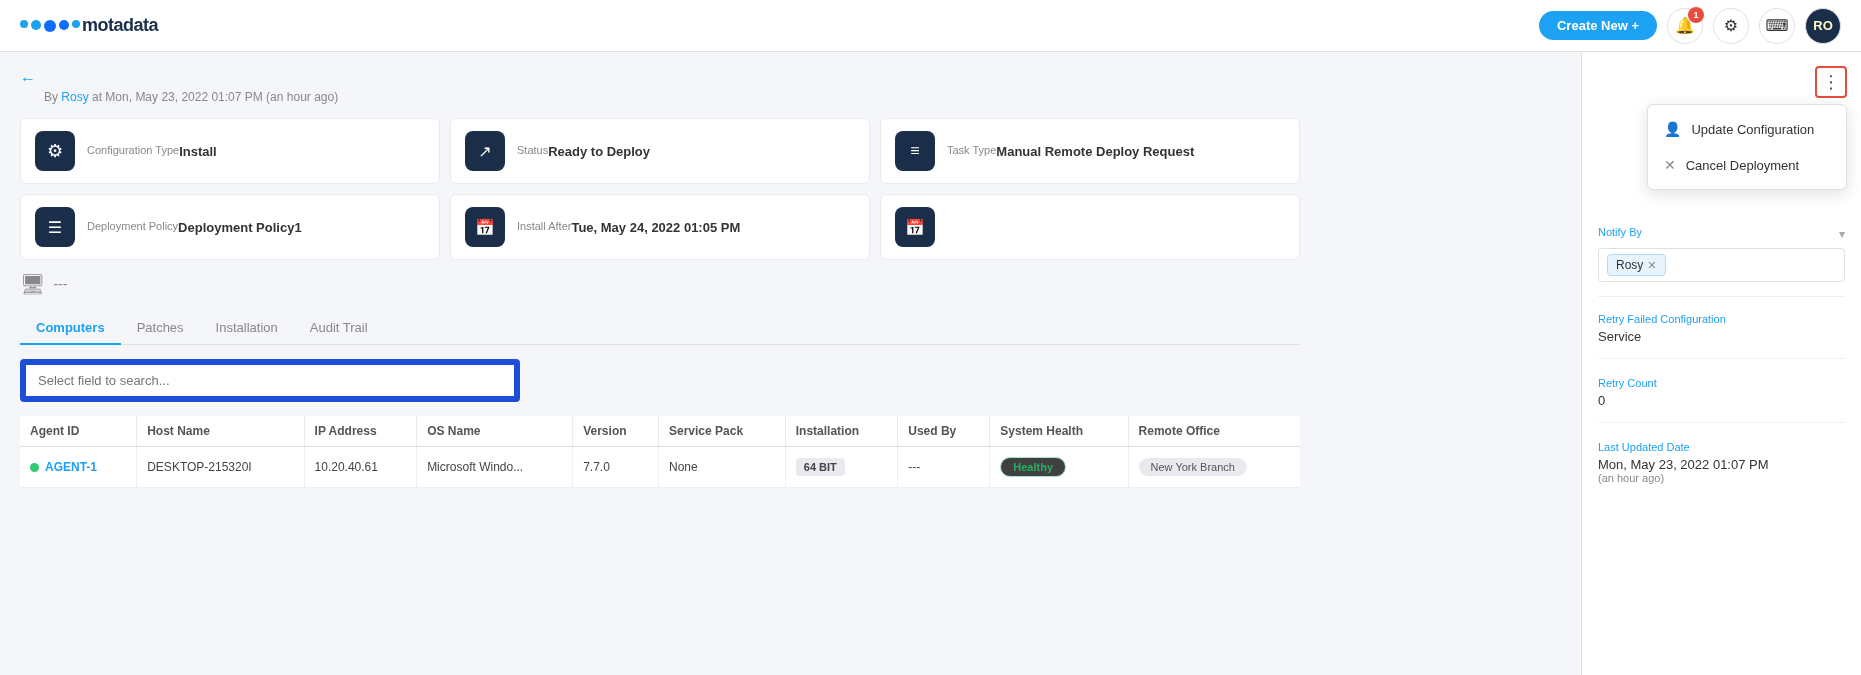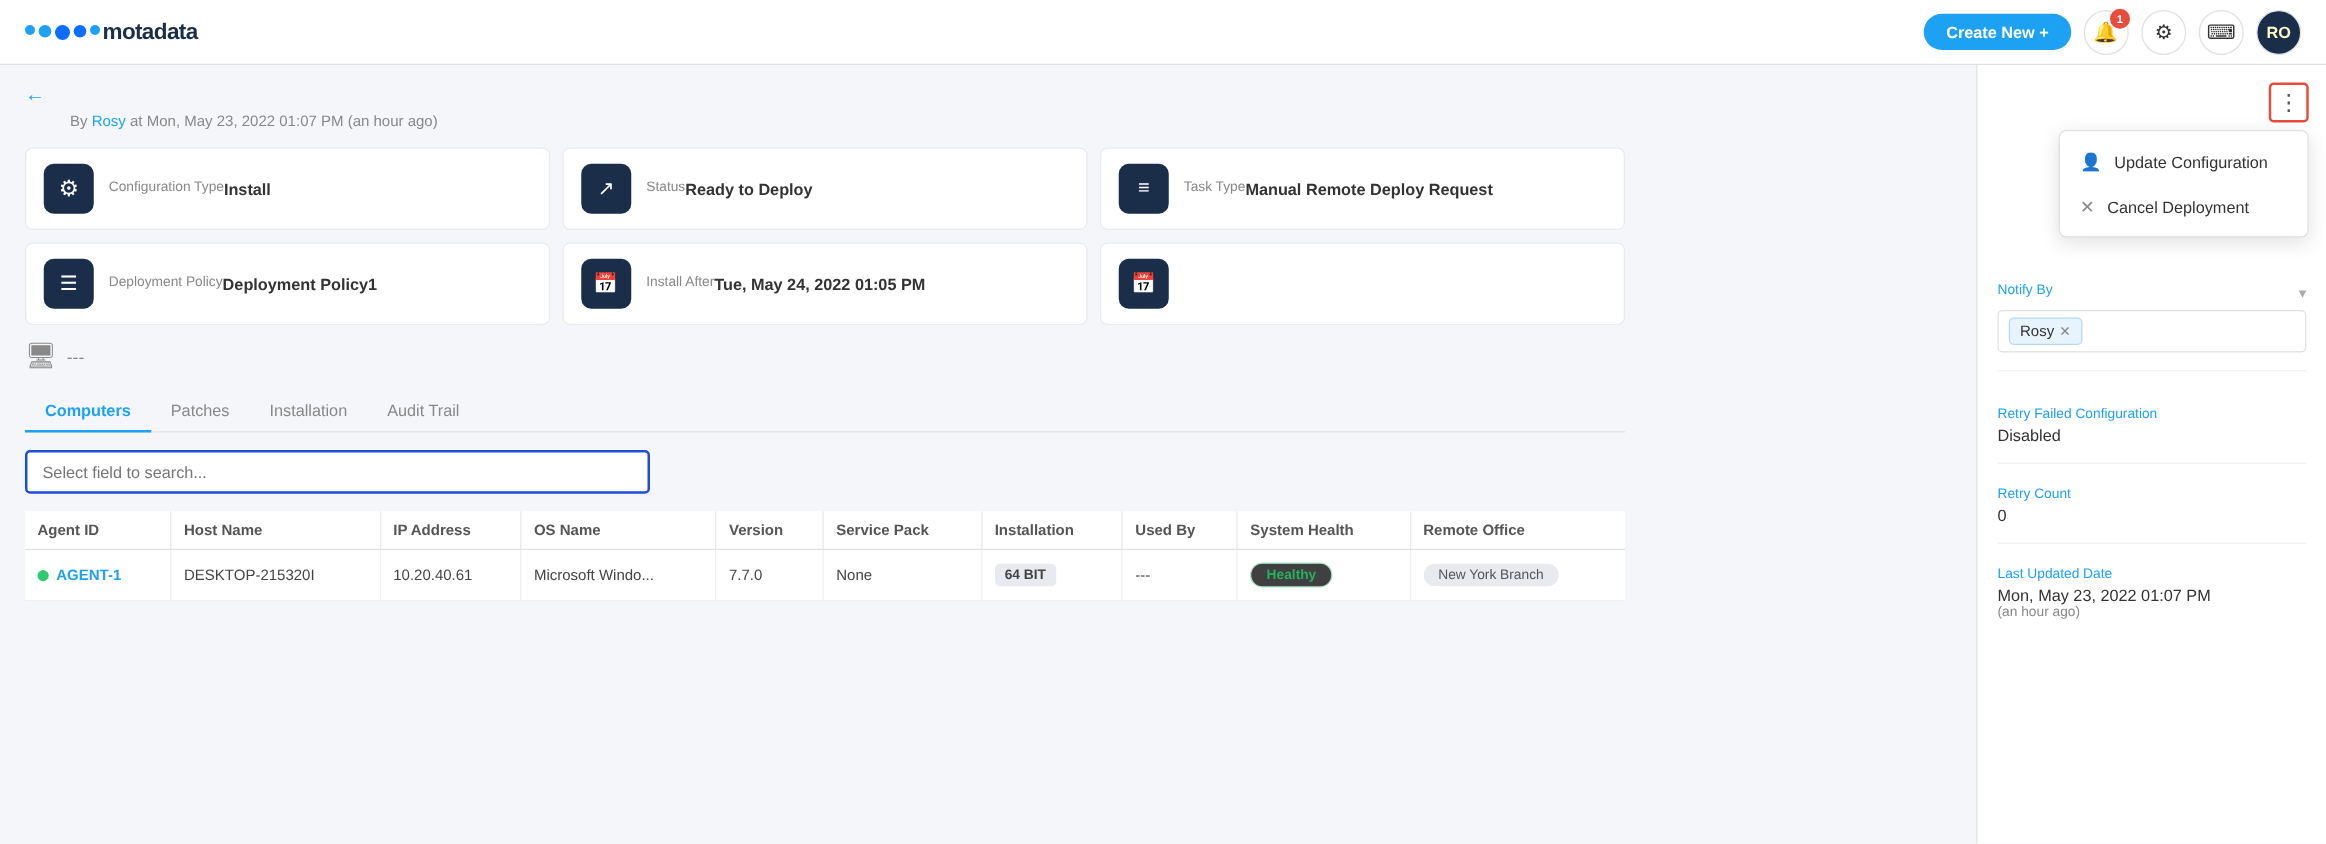--- a/index.html
+++ b/index.html
@@ -41,21 +41,21 @@
     
     .main { display: flex; height: calc(100vh - 52px); }
 
     
     .content { flex: 1; padding: 16px 20px; overflow-y: auto; position: relative; }
 
     
     .page-title-row { display: flex; align-items: center; gap: 8px; margin-bottom: 4px; }
     .back-arrow { color: #1da1f2; font-size: 16px; cursor: pointer; }
     .page-title { color: #1da1f2; font-size: 18px; font-weight: 700; }
-    .page-subtitle { color: #888; font-size: 12px; margin-bottom: 14px; margin-left: 36px; }
+    .page-subtitle { color: #888; font-size: 12px; margin-bottom: 14px; margin-left: 24px; }
     .page-subtitle a { color: #1da1f2; text-decoration: none; }
 
     
     .info-grid {
       display: grid; grid-template-columns: repeat(3, 1fr); gap: 10px;
       margin-bottom: 12px; max-width: 1280px;
     }
     .info-card {
       background: #fff; border: 1px solid #e8eaf0; border-radius: 6px;
       padding: 12px 14px; display: flex; align-items: center; gap: 12px;
@@ -77,21 +77,21 @@
     
     .tabs { display: flex; gap: 0; border-bottom: 1px solid #e0e0e0; margin-bottom: 14px; max-width: 1280px; }
     .tab {
       padding: 8px 16px; cursor: pointer; font-size: 13px; color: #888;
       border-bottom: 2px solid transparent; margin-bottom: -1px;
     }
     .tab.active { color: #1da1f2; border-bottom: 2px solid #1da1f2; font-weight: 600; }
 
     
     .search-bar {
-      border: 2px solid #1d4ed8; border-radius: 4px; padding: 8px 12px;
+      border: 6px solid #1d4ed8; border-radius: 4px; padding: 8px 12px;
       font-size: 13px; color: #ec4899; width: 500px; margin-bottom: 14px;
       background: #fff; outline: none;
     }
 
     
     .data-table { width: 100%; border-collapse: collapse; max-width: 1280px; }
     .data-table th {
       text-align: left; padding: 8px 10px; font-size: 12px; font-weight: 600;
       color: #555; border-bottom: 1px solid #e0e0e0; border-right: 1px solid #e8eaf0;
       background: #fff;
@@ -307,36 +307,36 @@
         <span>Update Configuration</span>
       </div>
       <div class="dropdown-item">
         <span class="dropdown-icon">✕</span>
         <span>Cancel Deployment</span>
       </div>
     </div>
 
     <div style="margin-top: 160px;">
 
-      <div style="margin-bottom: 28px; padding-bottom: 14px; border-bottom: 1px solid #f0f0f0;">
+      <div style="margin-bottom: 16px; padding-bottom: 14px; border-bottom: 1px solid #f0f0f0;">
         <div style="display:flex; align-items:center; justify-content:space-between; margin-bottom:6px;">
           <span class="rp-label">Notify By</span>
           <span style="color:#aaa; font-size:12px;">▾</span>
         </div>
         <div style="display:flex; align-items:center; gap:6px; border: 1px solid #e0e0e0; border-radius:4px; padding:5px 8px;">
           <span class="notify-tag">
             <span>Rosy</span>
             <span class="notify-x">✕</span>
           </span>
         </div>
       </div>
 
       <div class="rp-field">
         <div class="rp-label">Retry Failed Configuration</div>
-        <div class="rp-value">Disabled</div>
+        <div class="rp-value">Service</div>
       </div>
 
       <div class="rp-field">
         <div class="rp-label">Retry Count</div>
         <div class="rp-value">0</div>
       </div>
 
       <div class="rp-field">
         <div class="rp-label">Last Updated Date</div>
         <div class="rp-value">Mon, May 23, 2022 01:07 PM</div>

